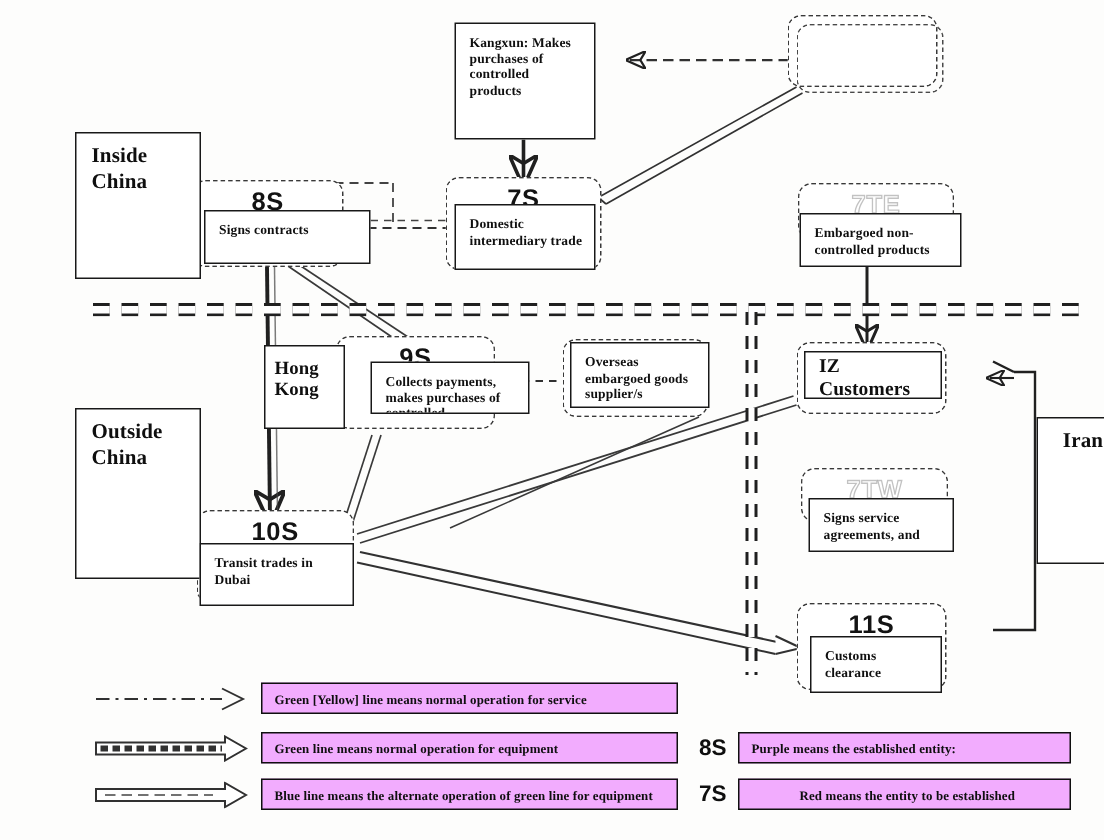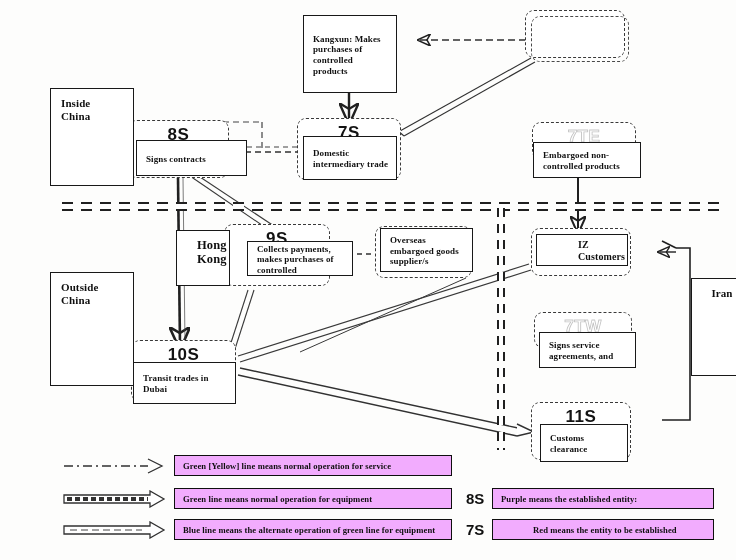--- a/index.html
+++ b/index.html
@@ -15,37 +15,37 @@
   #canvas{position:absolute;left:0;top:0;width:736px;height:560px;}
   svg.wires{position:absolute;left:0;top:0;width:736px;height:560px;pointer-events:none;}
 
   
   .box{
     position:absolute;
     box-sizing:border-box;
     border:1.6px solid #1a1a1a;
     background:#fff;
     display:flex;
-    align-items:center;
+    align-items:flex-start;
     z-index:5;
   }
   .box .txt{
     font-weight:bold;
     line-height:1.18;
     letter-spacing:.1px;
   }
 
   
   .region{
     align-items:flex-start;
     justify-content:flex-start;
     padding:8px 10px;
     background:#fff;
   }
-  .region .txt{font-size:11px;}
+  .region .txt{font-size:14px;}
 
   
   .plain{padding:7px 7px 5px 9px;}
   .plain .txt{font-size:9px;}
 
   
   .card{
     position:absolute;
     box-sizing:border-box;
     border:1.4px dashed #3a3a3a;
@@ -205,21 +205,21 @@
 
   <div class="box region" style="left:50px;top:272px;width:84px;height:114px;">
     <div class="txt" style="white-space:pre-line;">Outside
 China</div>
   </div>
 
   <div class="box region" style="left:646px;top:278px;width:62px;height:98px;justify-content:center;margin-left:45px;">
     <div class="txt" style="white-space:pre-line;">Iran</div>
   </div>
 
-  <div class="box region" style="left:176px;top:230px;width:54px;height:56px;padding:7px 20px;">
+  <div class="box region" style="left:176px;top:230px;width:54px;height:56px;padding:7px 6px;">
     <div class="txt" style="font-size:12.5px;line-height:1.15;">Hong Kong</div>
   </div>
 
   <div class="box plain" style="left:303px;top:15px;width:94px;height:78px;">
     <div class="txt">Kangxun: Makes purchases of controlled products</div>
   </div>
 
   <div class="card stack" style="left:525px;top:10px;width:100px;height:48px;"></div>
 
   <div class="card" style="left:128px;top:120px;width:101px;height:58px;">
@@ -250,21 +250,21 @@
     <div class="txt">Collects payments, makes purchases of controlled</div>
   </div>
 
   <div class="card" style="left:375px;top:226px;width:97px;height:52px;"></div>
   <div class="box plain" style="left:380px;top:228px;width:93px;height:44px;">
     <div class="txt">Overseas embargoed goods supplier/s</div>
   </div>
 
   <div class="card" style="left:531px;top:228px;width:100px;height:48px;"></div>
   <div class="box plain" style="left:536px;top:234px;width:92px;height:32px;align-items:center;">
-    <div class="txt" style="font-size:10px;margin-left:32px;">IZ Customers</div>
+    <div class="txt" style="font-size:13px;">IZ Customers</div>
   </div>
 
   <div class="card" style="left:131px;top:340px;width:105px;height:62px;">
     <div class="step">10S</div>
   </div>
   <div class="box plain" style="left:133px;top:362px;width:103px;height:42px;">
     <div class="txt">Transit trades in Dubai</div>
   </div>
 
   <div class="card" style="left:534px;top:312px;width:98px;height:36px;">

